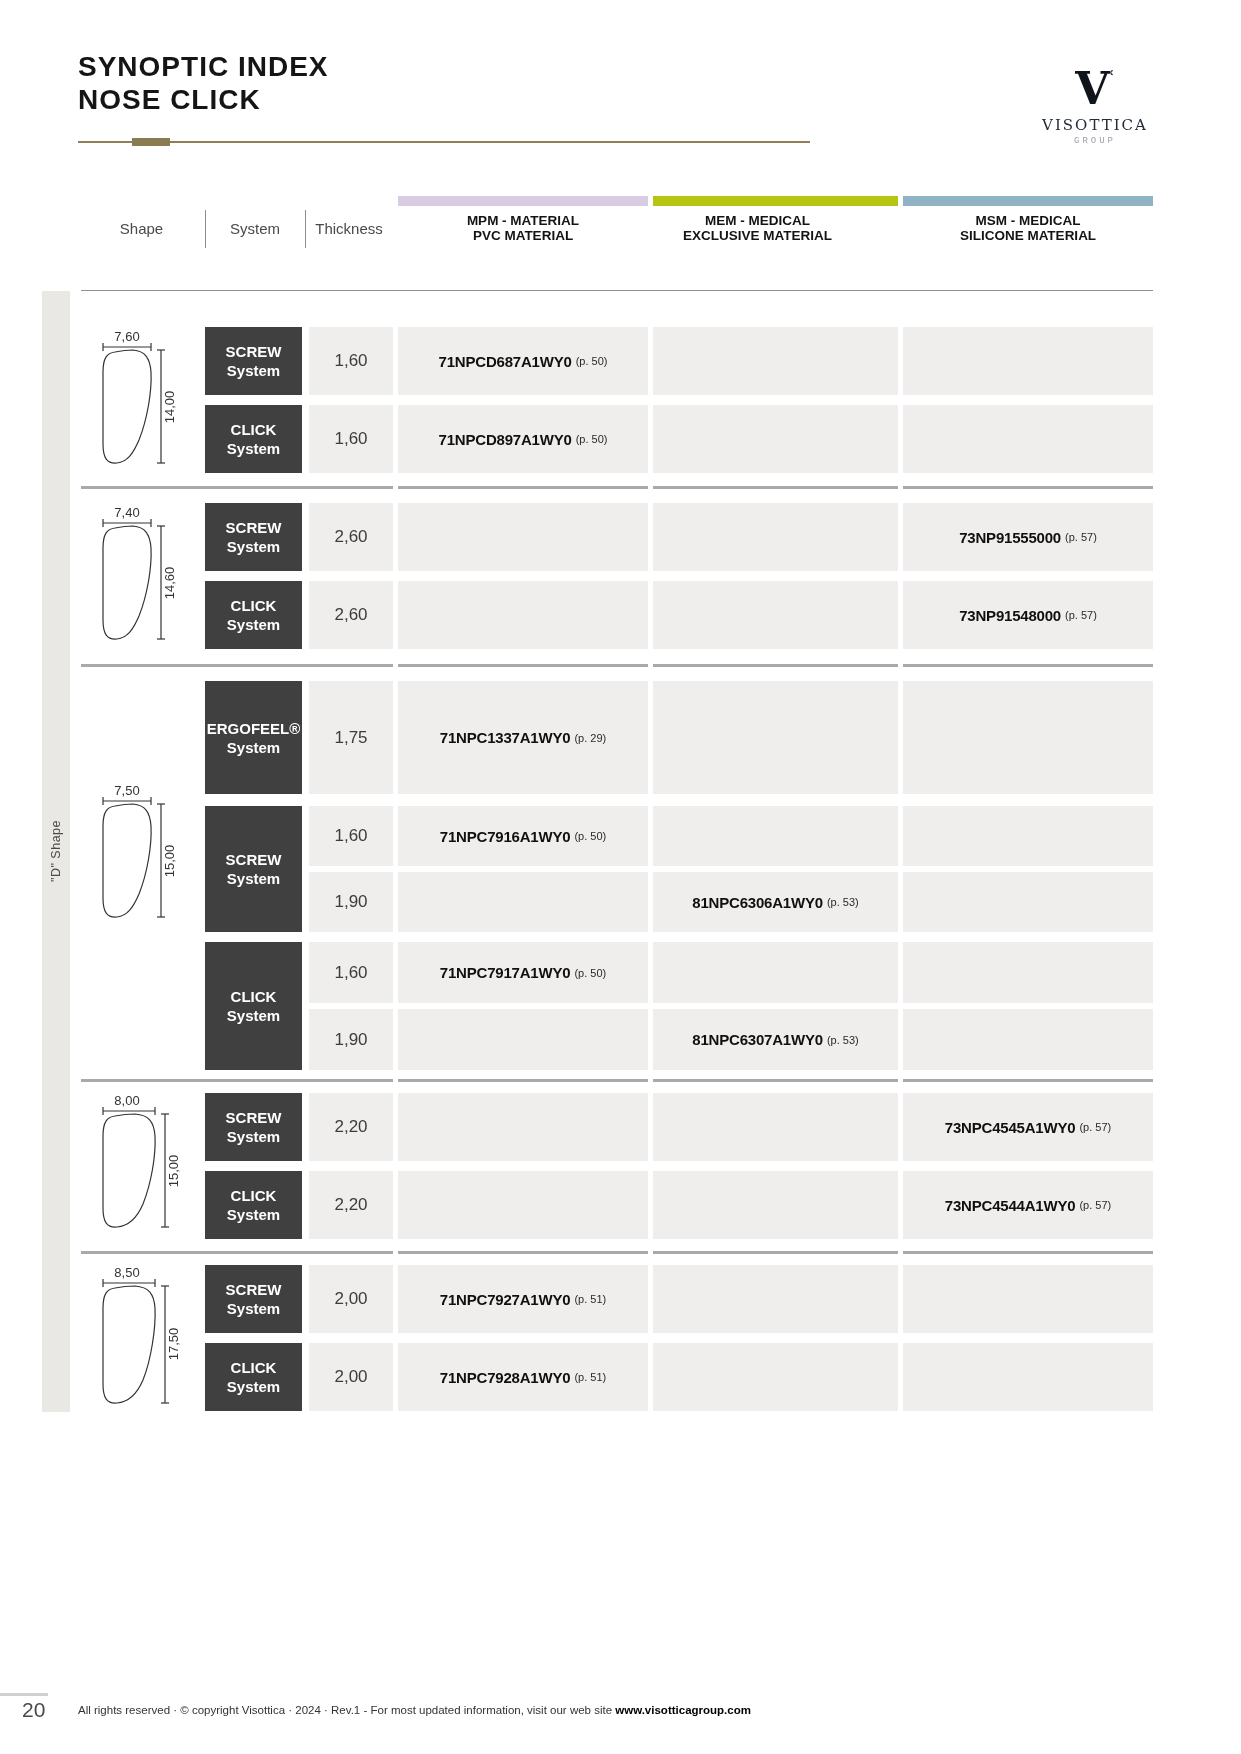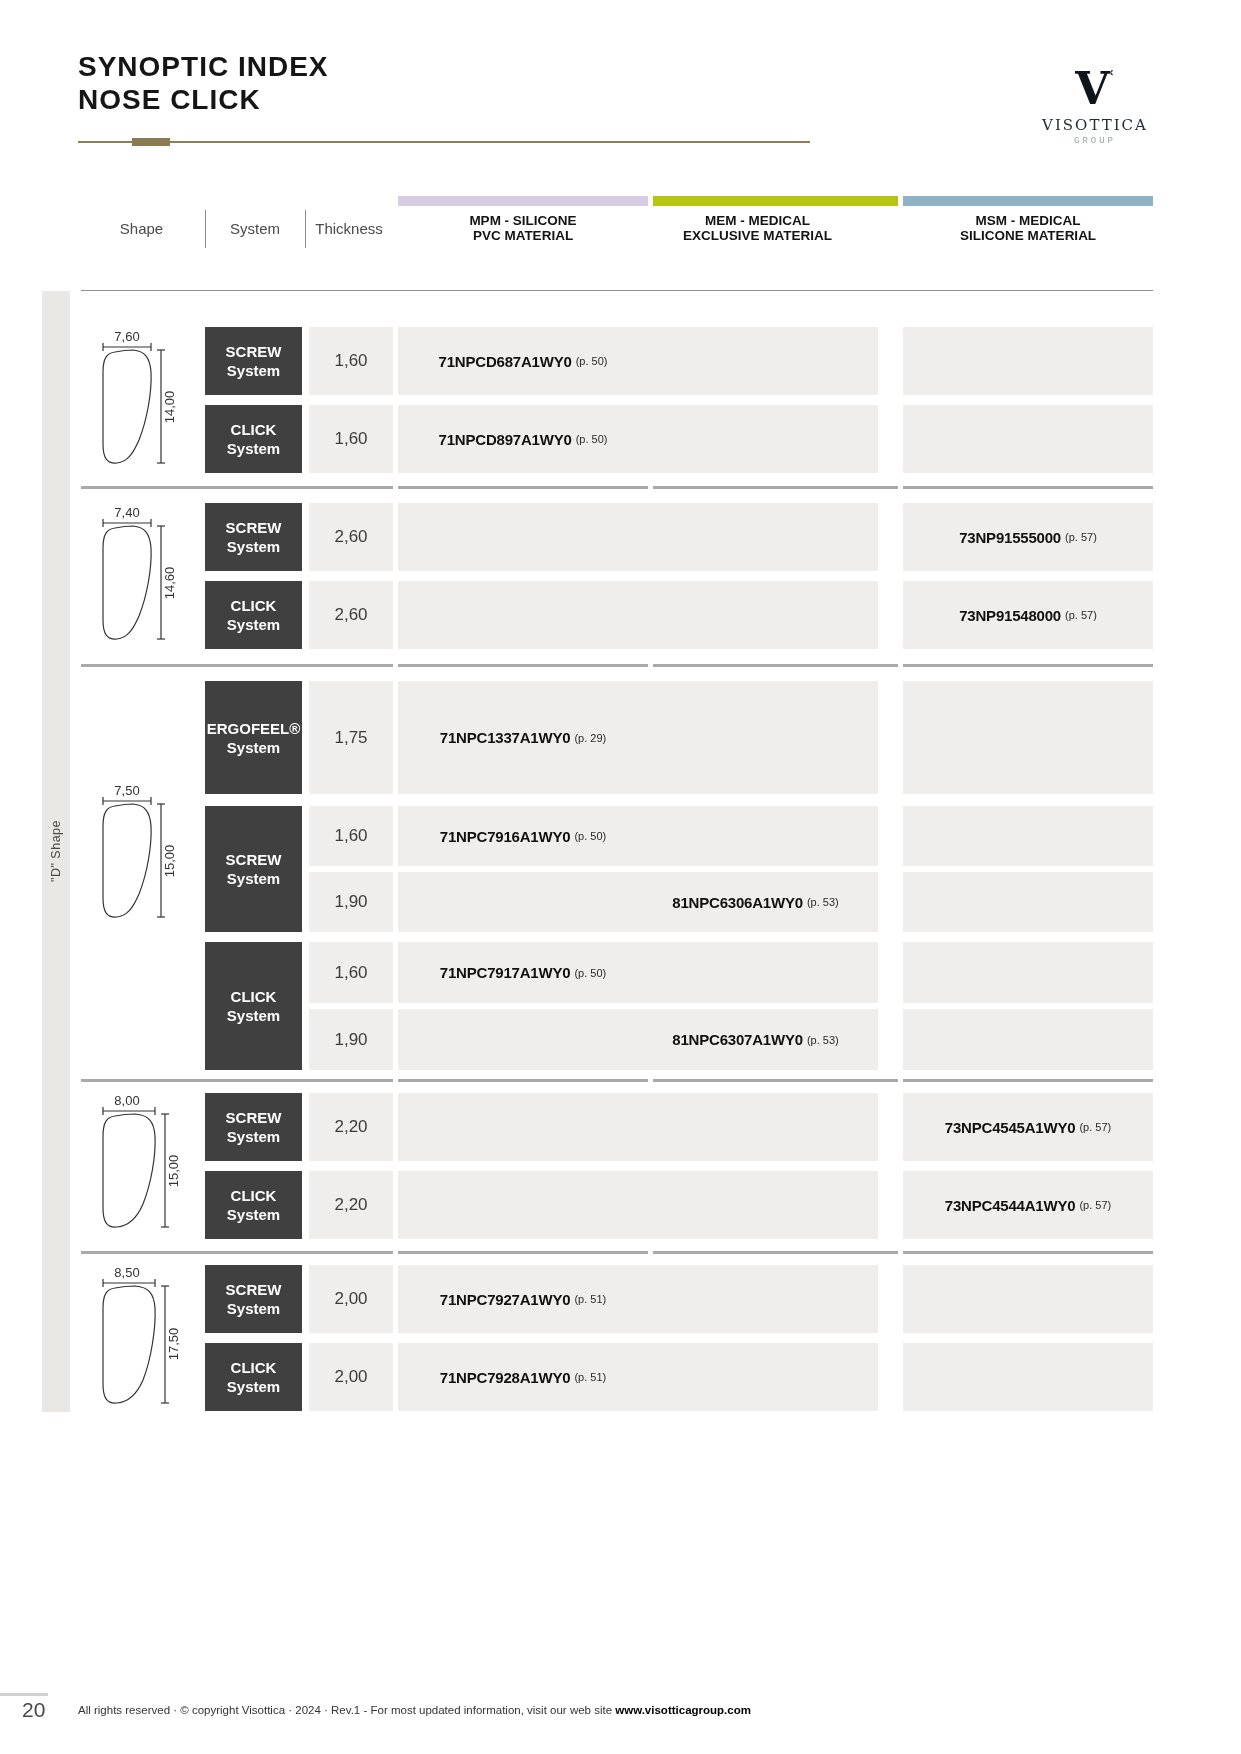--- a/index.html
+++ b/index.html
@@ -29,21 +29,21 @@
   
   .side{position:absolute;left:42px;top:291px;width:28px;height:1121px;background:#e9e8e5;
         display:flex;align-items:center;justify-content:center;}
   .side span{writing-mode:vertical-rl;transform:rotate(180deg);
         font-size:12.5px;color:#4a4a4a;letter-spacing:0.5px;}
 
   
   .cell{position:absolute;background:#efeeec;display:flex;align-items:center;justify-content:center;}
   .col-th{left:309px;width:84px;}
   .col-mpm{left:398px;width:250px;}
-  .col-mem{left:633px;width:245px;}
+  .col-mem{left:653px;width:245px;}
   .col-msm{left:903px;width:250px;}
   .sysbox{position:absolute;left:205px;width:97px;background:#404040;color:#fff;
           display:flex;flex-direction:column;align-items:center;justify-content:center;
           font-weight:bold;font-size:15px;line-height:19px;text-align:center;}
   .thick{font-size:17px;color:#3c3c3c;}
   .code{font-weight:bold;font-size:15px;color:#101010;letter-spacing:-0.2px;white-space:nowrap;}
   .pref{font-size:11px;color:#2a2a2a;margin-left:4px;white-space:nowrap;}
 
   .dseg{position:absolute;height:3px;background:#a9a9a9;}
 
@@ -80,21 +80,21 @@
   <div class="bar" style="left: 653px; width: 245px; background: rgb(180, 198, 19);"></div>
   <div class="bar" style="left: 903px; width: 250px; background: rgb(143, 178, 196);"></div>
 
   <div class="hlabel" style="left:78px;width:127px;">Shape</div>
   <div class="hsep" style="left:205px;"></div>
   <div class="hlabel" style="left:205px;width:100px;">System</div>
   <div class="hsep" style="left:305px;"></div>
   <div class="hlabel" style="left:305px;width:88px;">Thickness</div>
 
   <div class="mat-h" style="left:398px;width:250px;">
-    <div>MPM - SILICONE</div>
+    <div>MPM - MATERIAL</div>
     <div>PVC MATERIAL</div>
   </div>
   <div class="mat-h" style="left:635px;width:245px;">
     <div>MEM - MEDICAL</div>
     <div>EXCLUSIVE MATERIAL</div>
   </div>
   <div class="mat-h" style="left:903px;width:250px;">
     <div>MSM - MEDICAL</div>
     <div>SILICONE MATERIAL</div>
   </div>

